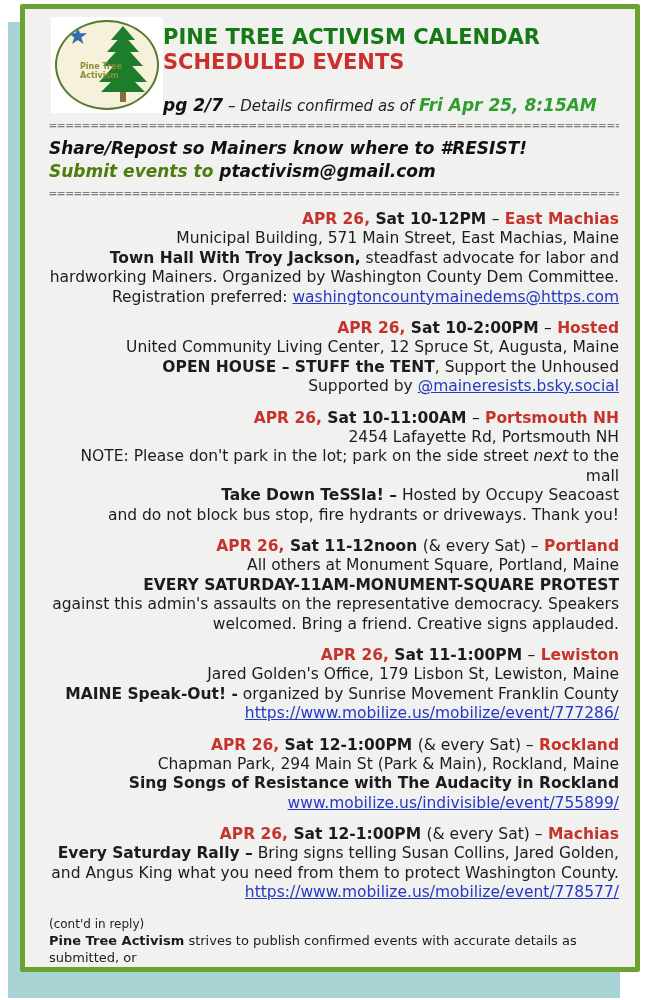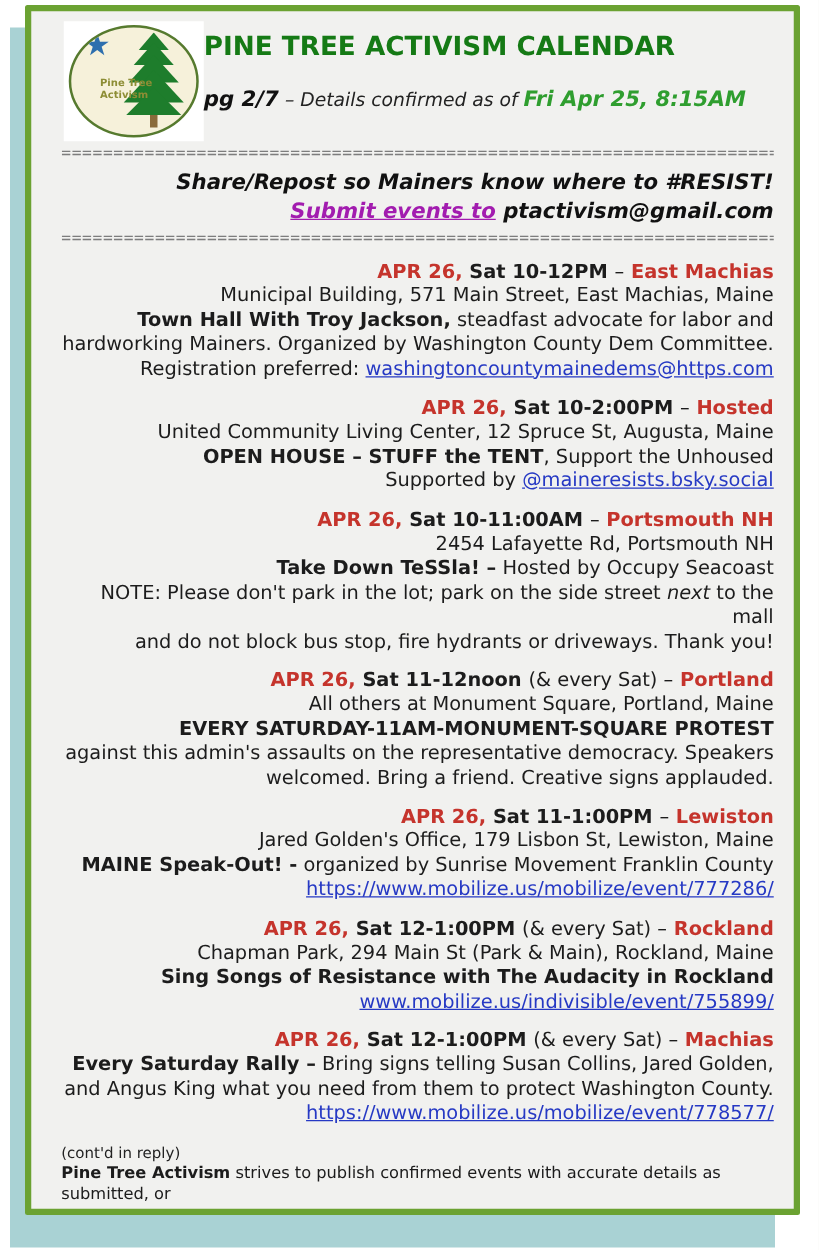--- a/index.html
+++ b/index.html
@@ -31,24 +31,24 @@
   .title1{font-size:21px;font-weight:bold;color:#157a15;line-height:25px;}
   .title2{font-size:21px;font-weight:bold;color:#cd2f2c;line-height:25px;}
   .pg-line{margin-top:20px;font-size:15px;font-style:italic;color:#222;}
   .pg-num{font-weight:bold;font-size:17px;color:#111;}
   .pg-date{font-weight:bold;font-size:17px;color:#2f9e2f;}
   
   .divider{font-family:"DejaVu Sans Mono","Liberation Mono",monospace;
     font-size:13px;line-height:11px;height:12px;color:#7d7d7d;
     overflow:hidden;white-space:nowrap;margin:4px 0 2px 0;letter-spacing:0.5px;}
   
-  .share{text-align:right;margin:6px 0 4px 0;}
+  .share{text-align:left;margin:6px 0 4px 0;}
   .share-line1{font-size:17px;font-weight:bold;font-style:italic;color:#111;line-height:23px;}
   .share-line2{font-size:17px;font-weight:bold;font-style:italic;color:#111;line-height:23px;}
-  .share-red{color:#a21caf;text-decoration:underline;}
+  .share-red{color:#4d7c0f;}
   
   .events{margin-top:10px;}
   .event{margin-bottom:11px;text-align:right;}
   .event-heading{font-size:15.5px;line-height:20px;font-weight:bold;}
   .hd-red{color:#c5342c;}
   .hd-normal{font-weight:normal;color:#1c1c1c;}
   .event-line{font-size:15.5px;line-height:19.5px;color:#1c1c1c;}
   .sg-n{font-weight:normal;}
   .sg-b{font-weight:bold;}
   .sg-i{font-style:italic;}
@@ -80,20 +80,21 @@
           </svg>
         </span>
         <span class="logo-text">
           <span>Pine Tree</span><br>
           <span>Activism</span>
         </span>
       </div>
     </div>
     <div class="title-area">
       <div class="title1">PINE TREE ACTIVISM CALENDAR</div>
+      <div class="title2">SCHEDULED EVENTS</div>
       <div class="pg-line">
         <span class="pg-num">pg 2/7</span>
         <span>–</span>
         <span>Details confirmed as of</span>
         <span class="pg-date">Fri Apr 25, 8:15AM</span>
       </div>
     </div>
   </div>
 
   <div class="divider">==========================================================================================</div>
@@ -118,22 +119,22 @@
       </div>
       <div class="event">
         <div class="event-heading"><span class="hd-red">APR 26,</span> <span>Sat 10-2:00PM</span> <span class="hd-normal">–</span> <span class="hd-red">Hosted</span></div>
         <div class="event-line"><span class="sg-n">United Community Living Center, 12 Spruce St, Augusta, Maine</span></div>
         <div class="event-line"><span class="sg-b">OPEN HOUSE – STUFF the TENT</span><span class="sg-n">, Support the Unhoused</span></div>
         <div class="event-line"><span class="sg-n">Supported by </span><a class="sg-a">@maineresists.bsky.social</a></div>
       </div>
       <div class="event">
         <div class="event-heading"><span class="hd-red">APR 26,</span> <span>Sat 10-11:00AM</span> <span class="hd-normal">–</span> <span class="hd-red">Portsmouth NH</span></div>
         <div class="event-line"><span class="sg-n">2454 Lafayette Rd, Portsmouth NH</span></div>
+        <div class="event-line"><span class="sg-n">NOTE: Please don't park in the lot; park on the side street </span><span class="sg-i">next</span><span class="sg-n"> to the mall</span></div>
         <div class="event-line"><span class="sg-b">Take Down TeSSla! –</span><span class="sg-n"> Hosted by Occupy Seacoast</span></div>
-        <div class="event-line"><span class="sg-n">NOTE: Please don't park in the lot; park on the side street </span><span class="sg-i">next</span><span class="sg-n"> to the mall</span></div>
         <div class="event-line"><span class="sg-n">and do not block bus stop, fire hydrants or driveways. Thank you!</span></div>
       </div>
       <div class="event">
         <div class="event-heading"><span class="hd-red">APR 26,</span> <span>Sat 11-12noon</span> <span class="hd-normal">(&amp; every Sat) –</span> <span class="hd-red">Portland</span></div>
         <div class="event-line"><span class="sg-n">All others at Monument Square, Portland, Maine</span></div>
         <div class="event-line"><span class="sg-b">EVERY SATURDAY-11AM-MONUMENT-SQUARE PROTEST</span></div>
         <div class="event-line"><span class="sg-n">against this admin's assaults on the representative democracy. Speakers</span></div>
         <div class="event-line"><span class="sg-n">welcomed. Bring a friend. Creative signs applauded.</span></div>
       </div>
       <div class="event">

